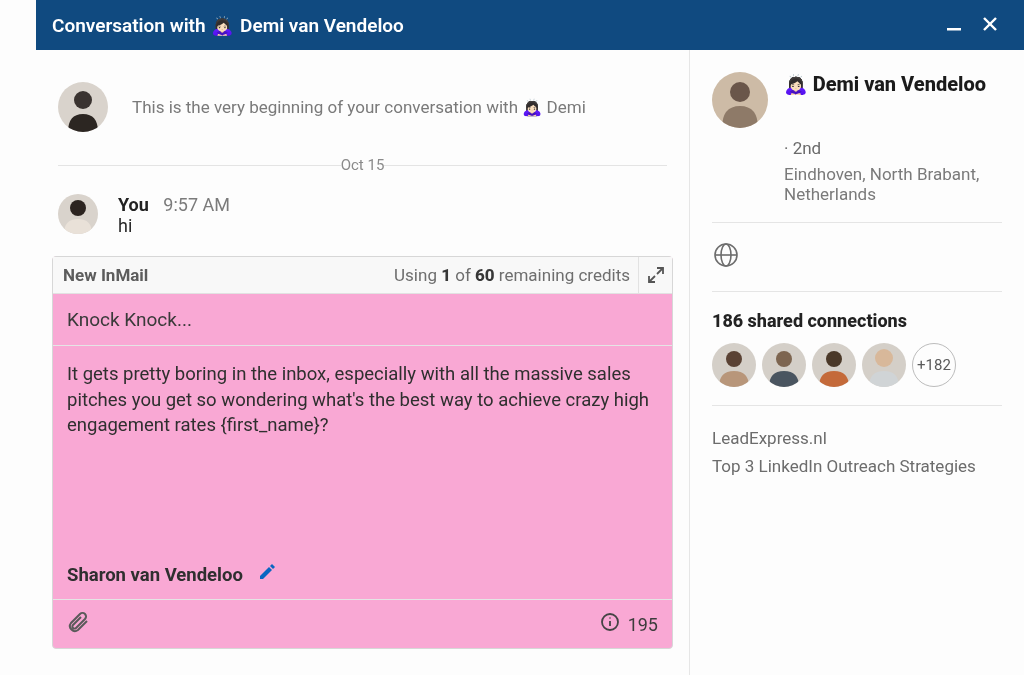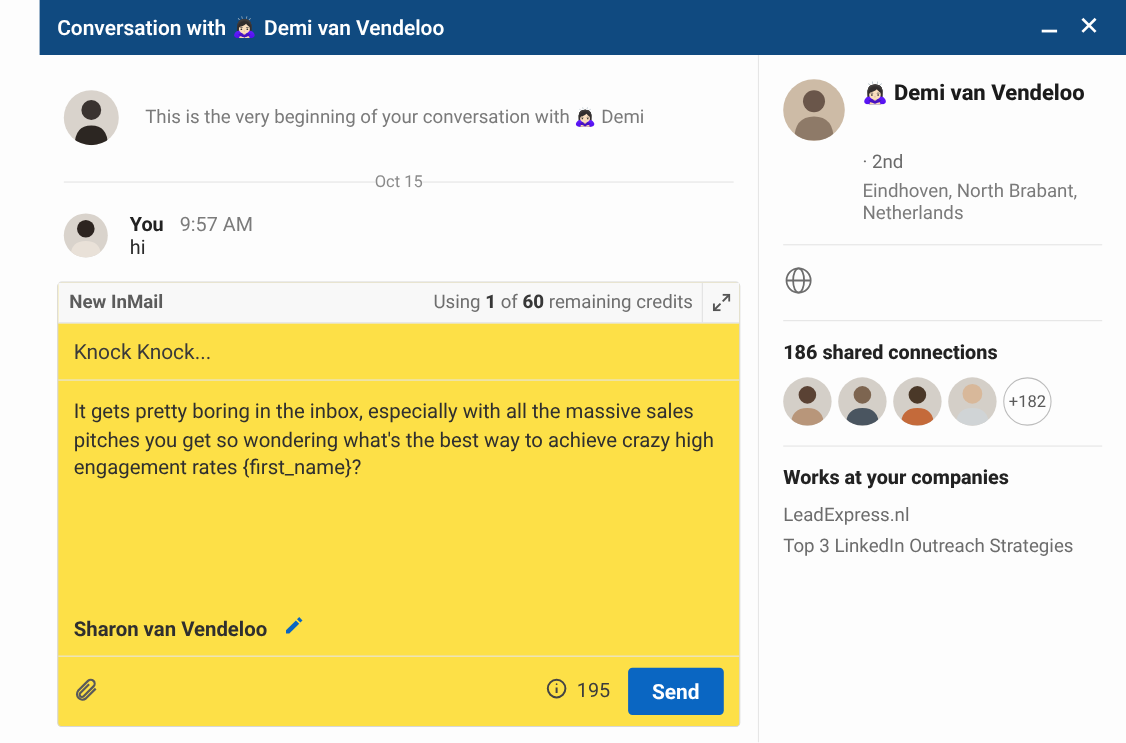--- a/index.html
+++ b/index.html
@@ -15,21 +15,21 @@
   .avatar.small{width:40px;height:40px;}
   .avatar svg{width:100%;height:100%;}
   .introtext{color:#7a7a7a;font-size:17px;}
   .datebar{display:flex;align-items:center;color:#8a8a8a;font-size:15px;margin:6px 8px 14px 8px;}
   .datebar .line{flex:1;height:1px;background:#e4e4e4;}
   .msg{display:flex;gap:20px;padding:6px 8px 14px 8px;}
   .msg .who{font-size:18px;}
   .msg .who .name{font-weight:700;color:#222;}
   .msg .who .time{color:#7b7b7b;margin-left:10px;}
   .msg .text{font-size:18px;color:#2a2a2a;}
-  .compose{border:1px solid #d7d7d7;border-radius:4px;background:#fde047;margin:6px 2px 0 2px;display:flex;flex-direction:column;flex:1;min-height:0;}
+  .compose{border:1px solid #d7d7d7;border-radius:4px;background:#f9a8d4;margin:6px 2px 12px 2px;display:flex;flex-direction:column;flex:1;min-height:0;}
   .compose-head{background:#f8f8f8;border-bottom:1px solid #e2e2e2;display:flex;align-items:center;padding:8px 10px;font-size:17px;color:#6e6e6e;}
   .compose-head .label{font-weight:700;color:#5c5c5c;}
   .compose-head .credits{margin-left:auto;}
   .compose-head .credits b{color:#373737;font-weight:800;}
   .expand-btn{width:34px;align-self:stretch;margin:-8px -10px -8px 8px;border-left:1px solid #e2e2e2;display:flex;align-items:center;justify-content:center;color:#555;cursor:pointer;}
   .subject{padding:14px 14px;font-size:19px;color:#3a3a3a;border-bottom:1px solid #e5e5e5;}
   .bodytext{padding:16px 14px 10px 14px;font-size:18.5px;line-height:1.38;color:#2f2f2f;flex:1;overflow:auto;}
   .sig{padding:0 14px 12px 14px;font-size:18.5px;font-weight:700;color:#2f2f2f;display:flex;align-items:center;gap:14px;}
   .edit-icon{color:#0a66c2;cursor:pointer;}
   .compose-foot{border-top:1px solid #e5e5e5;display:flex;align-items:center;padding:10px 14px;gap:14px;}
@@ -153,21 +153,20 @@
             <div class="count">
               <span class="info-icon">
                 <svg width="20" height="20" viewBox="0 0 20 20" fill="none" stroke="#444" stroke-width="1.8">
                     <circle cx="10" cy="10" r="8"></circle>
                     <line x1="10" y1="9" x2="10" y2="14"></line>
                     <circle cx="10" cy="6" r="0.8" fill="#444" stroke="none"></circle>
                   </svg>
               </span>
               <span>195</span>
             </div>
-            <button class="send">Send</button>
           </div>
         </div>
       </div>
     </div>
 
     <div class="side">
       <div class="profile">
         <div class="p-avatar">
           <svg viewBox="0 0 56 56">
               <circle cx="28" cy="20" r="10" fill="#6a564a"></circle>
@@ -217,19 +216,18 @@
               <svg viewBox="0 0 44 44">
                 <circle cx="22" cy="15" r="9" fill="#d8b89a"></circle>
                 <path d="M7 44 Q7 28 22 28 Q37 28 37 44" fill="#d0d4d6"></path>
               </svg>
             </div>
           <div class="more">+182</div>
         </div>
       </div>
       <div class="divider"></div>
       <div class="works">
-        <h3>Works at your companies</h3>
         <div>LeadExpress.nl</div>
         <div>Top 3 LinkedIn Outreach Strategies</div>
       </div>
     </div>
   </div>
 </div>
 
 </body></html>

